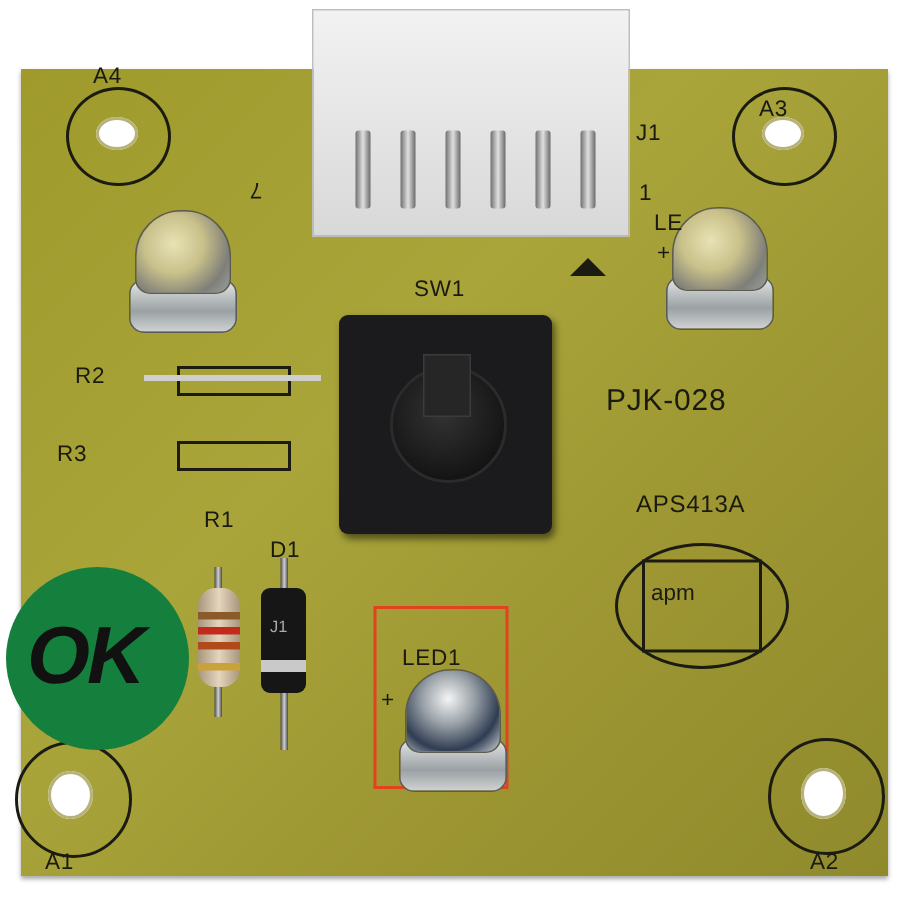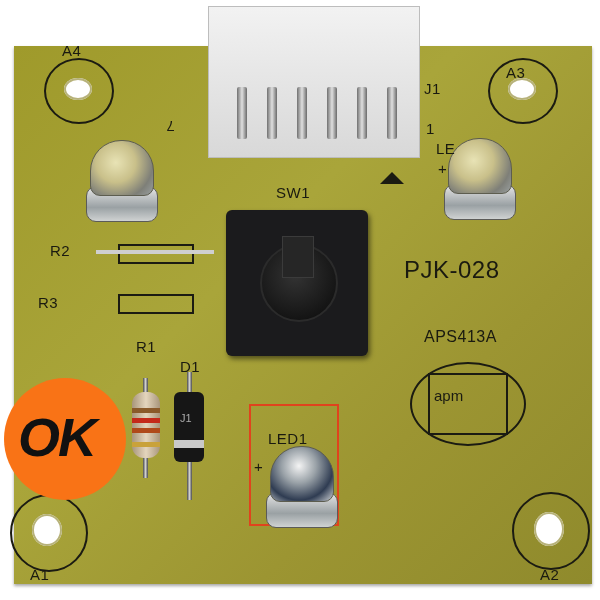--- a/index.html
+++ b/index.html
@@ -9,21 +9,21 @@
     .ring{position:absolute;border:2px solid #1b1b12;border-radius:50%;}
     .hole{position:absolute;background:#fff;border-radius:50%;box-shadow:inset 0 0 0 2px #b7b27a;}
     .connector{position:absolute;left:208px;top:6px;width:210px;height:150px;background:linear-gradient(180deg,#f2f2f2,#d8d8d8);border:1px solid #bdbdbd;}
     .pin{position:absolute;top:80px;width:10px;height:52px;background:linear-gradient(90deg,#707070,#e0e0e0,#6a6a6a);border-radius:2px;}
     .led{position:absolute;width:62px;height:88px;}
     .led .dome{position:absolute;left:0;top:0;width:62px;height:54px;border-radius:31px 31px 10px 10px;background:radial-gradient(circle at 40% 40%,#e8e3b5 0%,#c9c08a 40%,#7e7f78 75%,#9aa0a0 100%);border:1px solid #5d5d4f;}
     .led .base{position:absolute;left:-4px;top:46px;width:70px;height:34px;border-radius:10px;background:linear-gradient(180deg,#e6e6e6,#9aa1a4 60%,#cfd2d2);border:1px solid #5b5b58;}
     .switch{position:absolute;left:226px;top:210px;width:142px;height:146px;background:#1b1b1d;border-radius:6px;box-shadow:2px 3px 5px rgba(0,0,0,.5);}
     .switch .cap{position:absolute;left:34px;top:34px;width:74px;height:74px;border-radius:50%;background:radial-gradient(circle at 45% 40%,#333 0%,#111 80%);border:2px solid #2b2b2b;}
     .switch .stem{position:absolute;left:56px;top:26px;width:30px;height:40px;background:#262626;border:1px solid #3b3b3b;}
-    .sticker{position:absolute;left:4px;top:378px;width:122px;height:122px;border-radius:50%;background:#f97316;}
+    .sticker{position:absolute;left:4px;top:378px;width:122px;height:122px;border-radius:50%;background:#15803d;}
     .sticker span{position:absolute;left:14px;top:28px;font-size:54px;font-weight:bold;font-style:italic;color:#111;letter-spacing:-2px;}
     .resistor{position:absolute;left:128px;top:378px;width:34px;height:100px;}
     .resistor .body{position:absolute;left:4px;top:14px;width:28px;height:66px;border-radius:12px;background:linear-gradient(90deg,#a8967b,#e4d5bd,#a8967b);}
     .band{position:absolute;left:4px;width:28px;height:5px;}
     .diode{position:absolute;left:174px;top:392px;width:30px;height:70px;background:#161616;border-radius:6px;}
     .diode .stripe{position:absolute;left:0;top:48px;width:30px;height:8px;background:#c9c9c9;}
     .lead{position:absolute;width:5px;background:linear-gradient(90deg,#4a4a4a,#cfcfcf,#4a4a4a);}
     .redbox{position:absolute;left:249px;top:404px;width:86px;height:118px;border:2px solid #e0431d;border-top-width:2px;}
     .apm-oval{position:absolute;left:410px;top:362px;width:112px;height:80px;border:2px solid #1b1b12;border-radius:50%;}
     .apm-box{position:absolute;left:428px;top:373px;width:76px;height:58px;border:2px solid #1b1b12;}
@@ -82,21 +82,21 @@
   <div class="stem"></div>
 </div>
 
 <span class="silk" style="left:50px;top:242px;">R2</span>
 <div class="res-outline" style="left:118px;top:244px;width:72px;"></div>
 <div class="lead" style="left:96px;top:250px;width:118px;height:4px;background:#cfcfcf;"></div>
 
 <span class="silk" style="left:38px;top:294px;">R3</span>
 <div class="res-outline" style="left:118px;top:294px;width:72px;"></div>
 
-<span class="silk" style="left:404px;top:256px;font-size:24px;">PJK-028</span>
+<span class="silk" style="left:404px;top:256px;font-size:20px;">PJK-028</span>
 <span class="silk" style="left:406px;top:328px;font-size:16px;margin-left:18px;">APS413A</span>
 
 <div class="apm-oval"></div>
 <div class="apm-box">
   <span>apm</span>
 </div>
 
 <span class="silk" style="left:136px;top:338px;">R1</span>
 <span class="silk" style="left:180px;top:358px;">D1</span>
 

